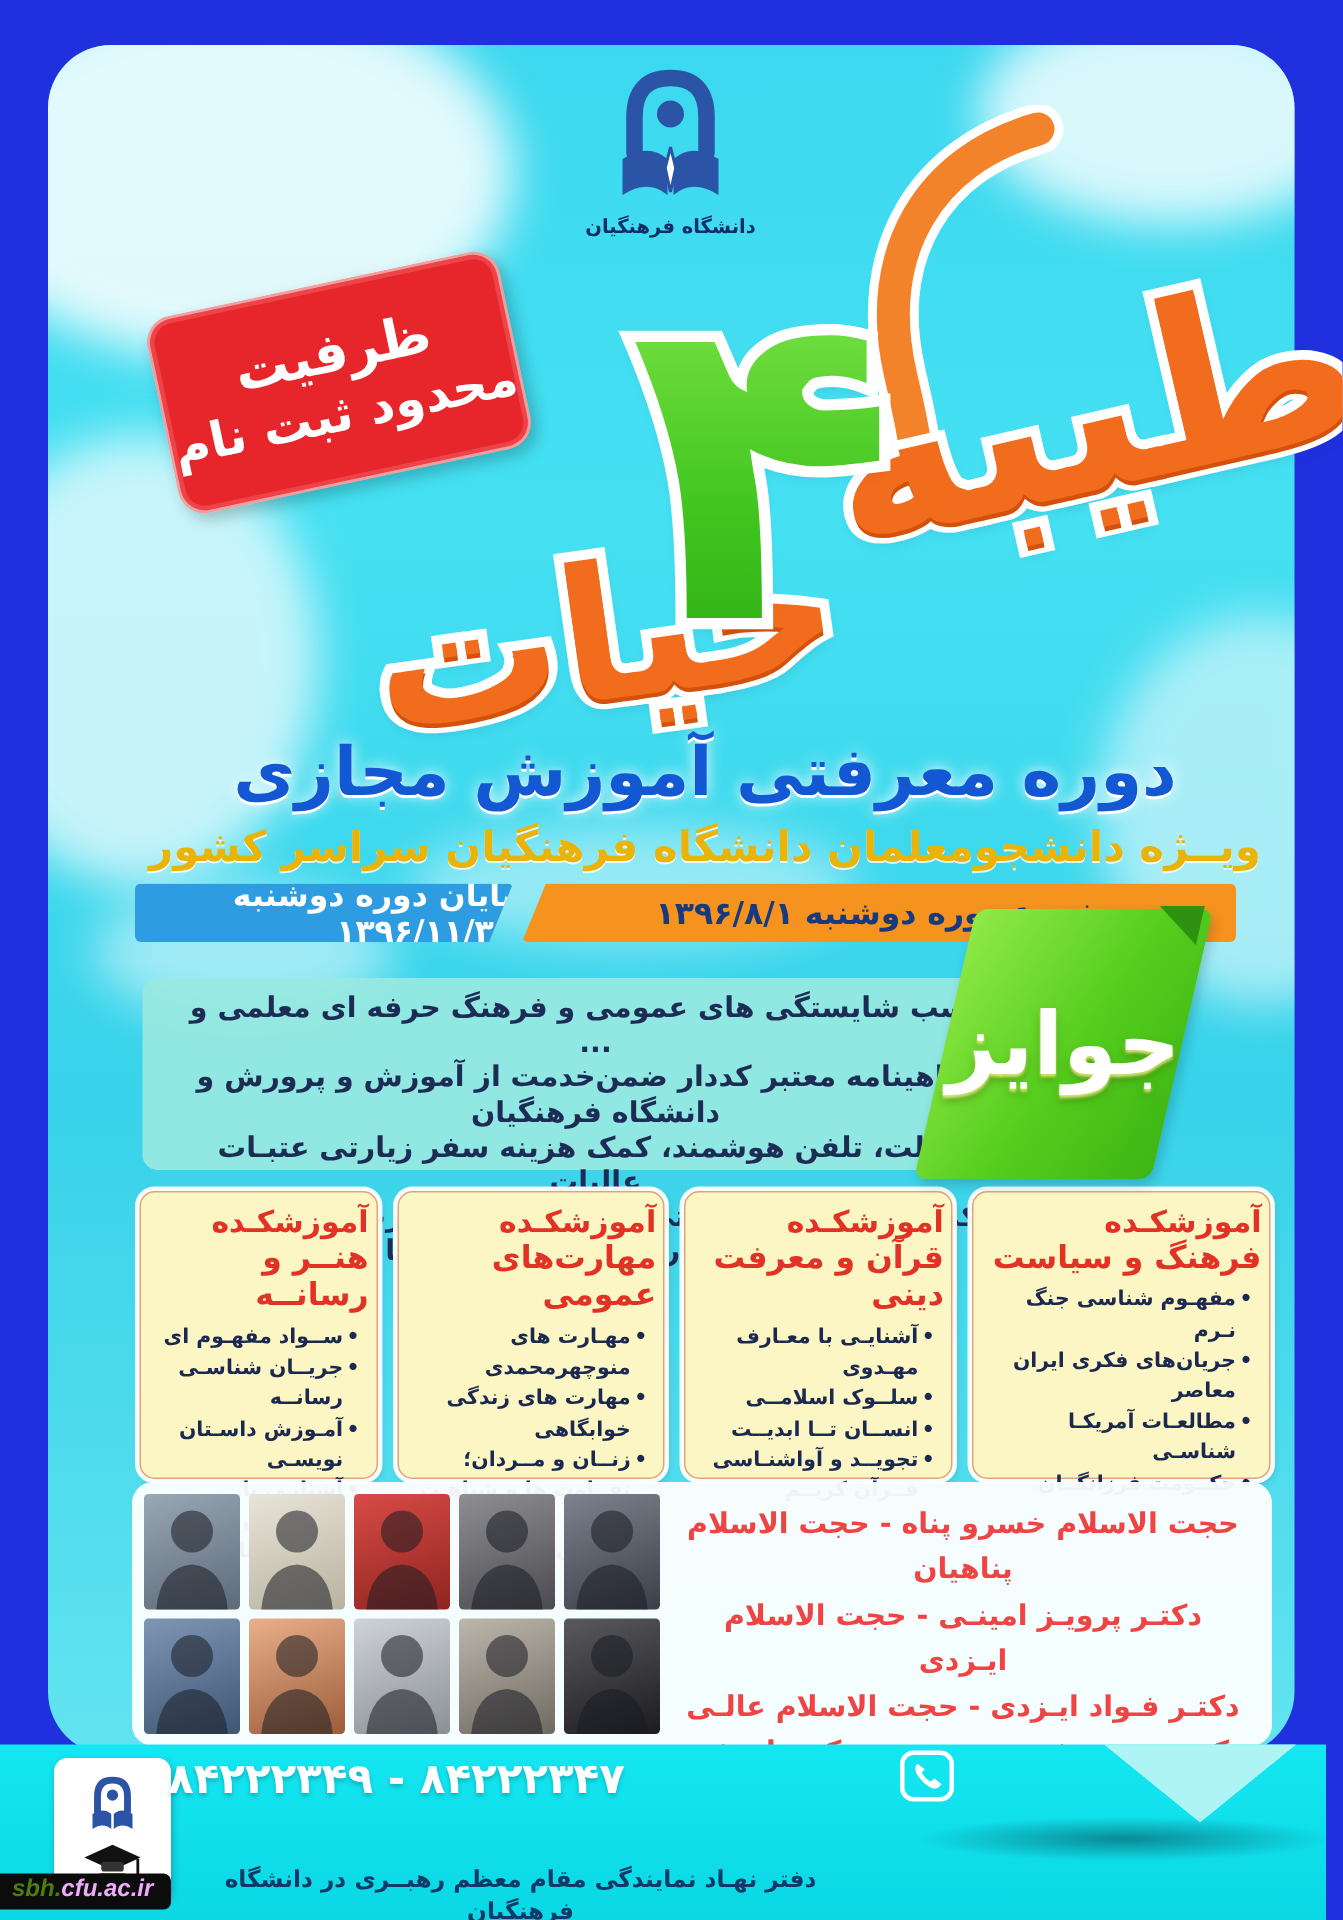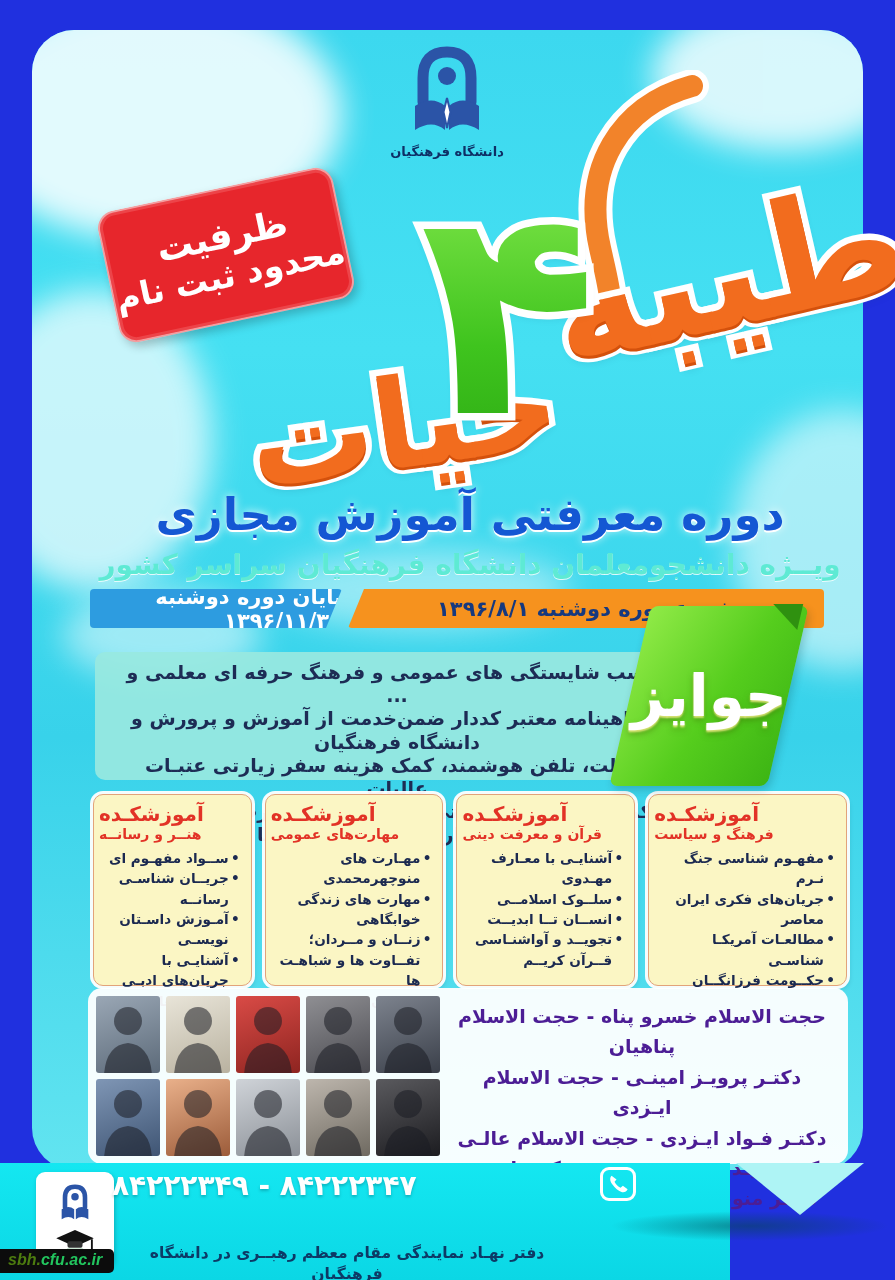--- a/index.html
+++ b/index.html
@@ -54,21 +54,21 @@
   .num4 { left:420px; top:168px; font-size:290px; z-index:4; }
   .num4 .bk { -webkit-text-stroke:15px #fff; }
   .num4 .ft { background:linear-gradient(180deg,#8cec52 0%,#3fc41e 60%,#2aa812 100%);
               -webkit-background-clip:text; background-clip:text; color:transparent; text-shadow:none; }
 
   
   .sub1 { left:95px; top:488px; width:750px; text-align:center; z-index:5;
           font-size:45px; font-weight:bold; color:#1457d3; direction:rtl;
           text-shadow:0 2px 0 #fff, 0 0 10px rgba(255,255,255,.9); }
   .sub2 { left:95px; top:548px; width:750px; text-align:center; z-index:5;
-          font-size:28px; font-weight:bold; color:#5eead4; direction:rtl;
+          font-size:28px; font-weight:bold; color:#eab308; direction:rtl;
           text-shadow:0 1px 0 rgba(255,255,255,.8); }
 
   
   .date-end {
     left:90px; top:589px; width:252px; height:39px; z-index:5;
     background:#2d9ce0; clip-path:polygon(0 0,100% 0,calc(100% - 16px) 100%,0 100%);
     border-radius:4px; display:flex; align-items:center; justify-content:center;
     color:#fff; font-weight:bold; font-size:21px; direction:rtl; letter-spacing:1px;
   }
   .date-start {
@@ -97,39 +97,39 @@
   .ribbon .label { transform:skewX(13deg); color:#fff; font-size:58px; font-weight:bold;
     text-shadow:0 2px 2px rgba(250,240,140,.8), 0 4px 6px rgba(60,110,0,.5); }
 
   
   .schools { left:93px; top:794px; width:754px; height:192px; z-index:5;
     display:flex; direction:rtl; gap:13px; }
   .school { background:#fbf6c4; border:1px solid #e2a37a; border-radius:10px;
     box-shadow:0 0 0 3px rgba(255,255,255,.95), 2px 3px 5px rgba(0,60,80,.18);
     padding:7px 5px 4px; flex:1; }
   .school.w1 { flex:1.12; } .school.w4 { flex:.88; }
-  .school .hdr { text-align:left; color:#e23226; font-weight:bold; line-height:1.2; direction:rtl; }
-  .school .hdr .t1 { font-size:20px; } .school .hdr .t2 { font-size:14px; }
+  .school .hdr { text-align:right; color:#e23226; font-weight:bold; line-height:1.2; direction:rtl; }
+  .school .hdr .t1 { font-size:20px; } .school .hdr .t2 { font-size:21px; }
   .school ul { list-style:none; direction:rtl; text-align:right; margin-top:5px;
     font-size:13.6px; font-weight:bold; color:#1b2950; line-height:1.5; padding:0 6px 0 2px; }
   .school li { position:relative; padding-right:11px; }
   .school li::before { content:"•"; position:absolute; right:0; top:0; }
 
   
   .panel { left:88px; top:988px; width:760px; height:176px; z-index:5;
     background:rgba(255,255,255,.94); border-radius:14px; display:flex; }
   .photos { margin:8px 6px 8px 8px; display:grid;
     grid-template-columns:repeat(5,64px); grid-auto-rows:77px; gap:6px; }
   .photo { border-radius:3px; overflow:hidden; position:relative; }
   .photo svg { position:absolute; bottom:-2px; left:0; width:100%; }
   .names { flex:1; padding:13px 16px 8px 6px; direction:rtl; text-align:center;
-    font-size:19px; font-weight:bold; color:#4c1d95; line-height:1.6; }
-
-  
-  .footer { left:0; top:1163px; width:730px; height:117px; z-index:8;
+    font-size:19px; font-weight:bold; color:#ef4444; line-height:1.6; }
+
+  
+  .footer { left:0; top:1163px; width:884px; height:117px; z-index:8;
     background:linear-gradient(180deg,#14e7f1,#0bd7e5); }
   .pin { position:absolute; left:736px; top:0; width:0; height:0;
     border-left:64px solid transparent; border-right:64px solid transparent;
     border-top:52px solid #aef4f5; }
   .pin-shadow { position:absolute; left:610px; top:48px; width:280px; height:30px;
     background:radial-gradient(ellipse at center, rgba(4,70,80,.55) 0%, rgba(4,70,80,0) 70%); }
   .logo-box { position:absolute; left:36px; top:9px; width:78px; height:95px;
     background:#fff; border-radius:9px; display:flex; flex-direction:column;
     align-items:center; justify-content:center; gap:3px; box-shadow:1px 2px 4px rgba(0,60,70,.3); }
   .phones { position:absolute; left:112px; top:6px; width:480px;
@@ -138,21 +138,21 @@
   .phone-icon { position:absolute; left:600px; top:4px; width:36px; height:34px;
     border:3px solid #fff; border-radius:9px; display:flex; align-items:center; justify-content:center; }
   .url { position:absolute; left:110px; top:33px; font-family:"Liberation Sans", sans-serif;
     font-size:46px; font-weight:bold; color:#fff; letter-spacing:.5px;
     text-shadow:0 2px 3px rgba(0,90,100,.35); }
   .flines { position:absolute; left:112px; top:80px; width:470px; direction:rtl;
     text-align:center; color:#0d3a66; font-weight:bold; font-size:15.5px; line-height:1.35; }
   .corner { position:absolute; left:0; top:86px; background:#0c0c0c;
     padding:2px 12px 4px 8px; border-radius:0 5px 5px 0;
     font-style:italic; font-weight:bold; font-size:16px; font-family:"Liberation Sans", sans-serif; }
-  .corner .p1 { color:#4d7c0f; } .corner .p2 { color:#22c55e; }
+  .corner .p1 { color:#4d7c0f; } .corner .p2 { color:#f0abfc; }
 </style>
 </head>
 <body>
 
 <div class="sky">
   <div class="cloud c0"></div>
   <div class="cloud c1"></div>
   <div class="cloud c2"></div>
   <div class="cloud c3"></div>
   <div class="cloud c4"></div>

